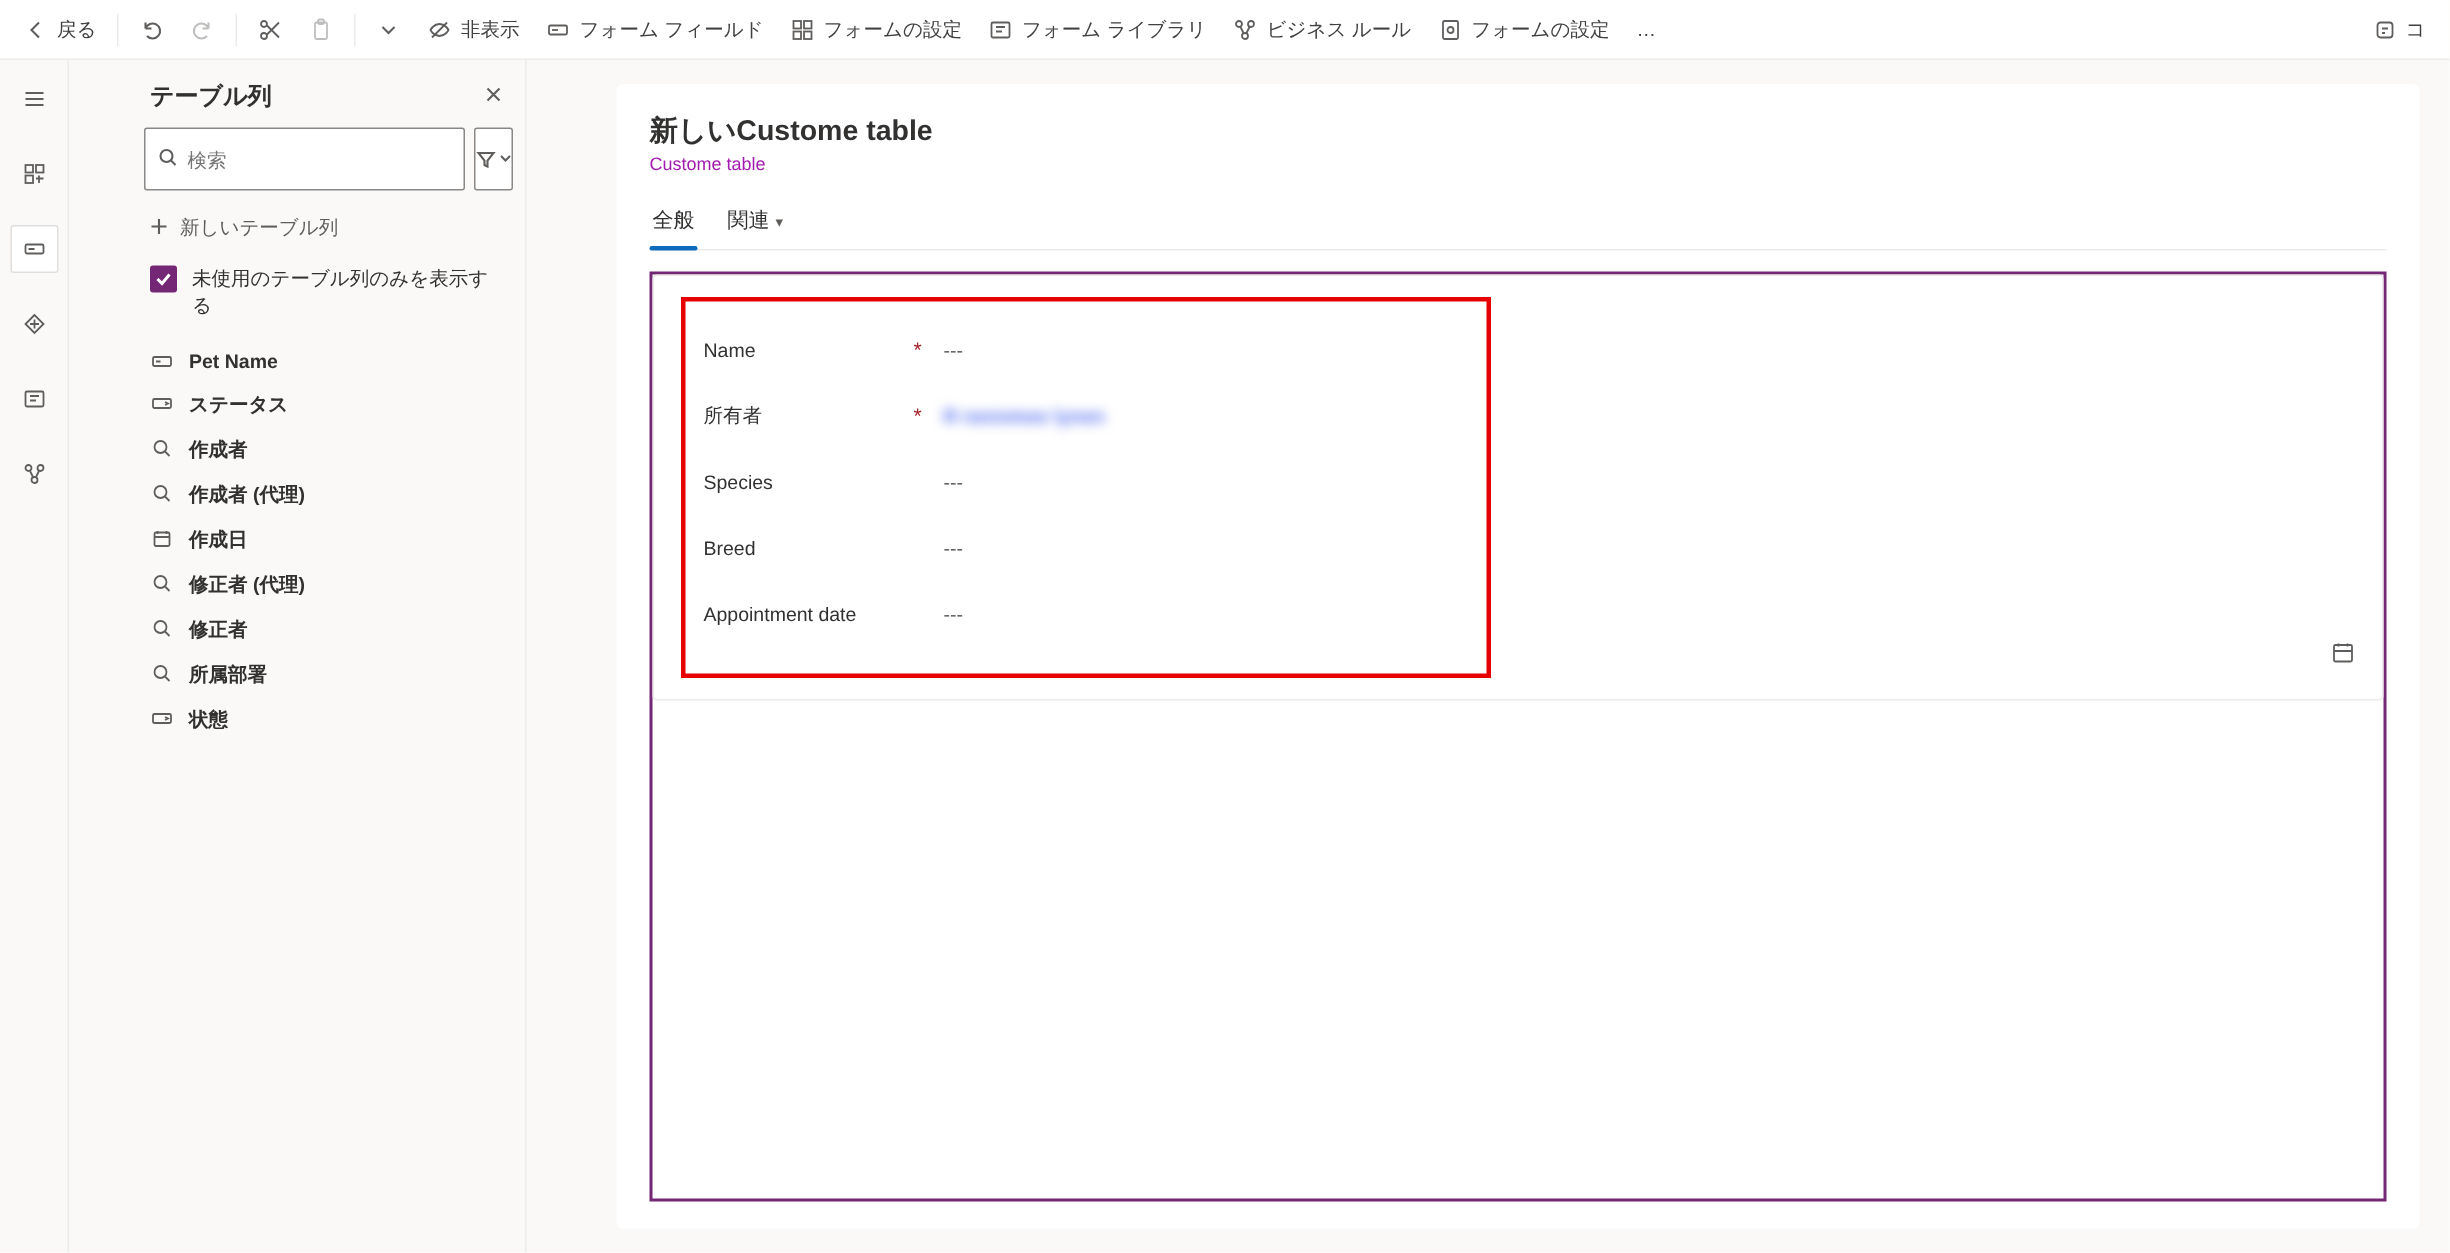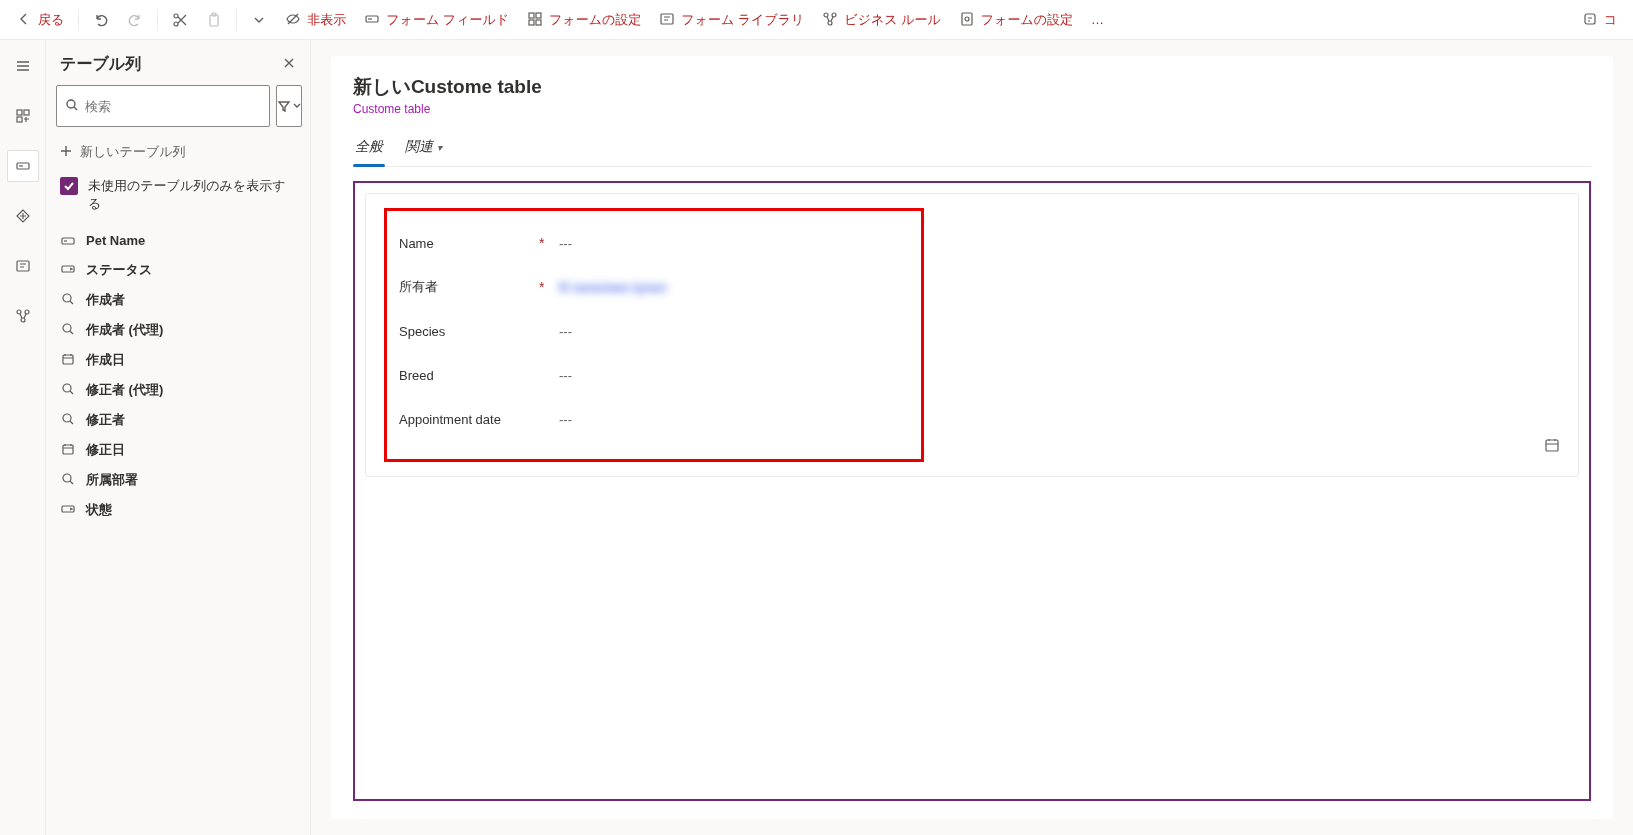--- a/index.html
+++ b/index.html
@@ -1,27 +1,27 @@
 <!DOCTYPE html>
 <html><head>
 <meta charset="utf-8">
 <style>
 * { box-sizing: border-box; margin: 0; padding: 0; }
 body { font-family: "Segoe UI", "Yu Gothic UI", sans-serif; font-size: 13px; color: #323130; background: #faf9f8; overflow: hidden; }
 
 
 .toolbar { height: 40px; background: #fff; border-bottom: 1px solid #edebe9; display: flex; align-items: center; padding: 0 8px; gap: 2px; }
-.toolbar .tb-btn { display: flex; gap: 6px; padding: 4px 8px; border-radius: 2px; cursor: pointer; color: #b91c1c; white-space: nowrap; }
+.toolbar .tb-btn { display: flex; align-items: center; gap: 6px; padding: 4px 8px; border-radius: 2px; cursor: pointer; color: #404040; white-space: nowrap; }
 .toolbar .tb-icon { width: 16px; height: 16px; display: flex; align-items: center; justify-content: center; color: #605e5c; }
 .toolbar .tb-icon svg { width: 16px; height: 16px; }
 .toolbar .sep { width: 1px; height: 22px; background: #edebe9; margin: 0 4px; }
 .toolbar .spacer { flex: 1; }
 
 
-.layout { display: flex; height: calc(100vh - 40px); }
+.layout { display: flex; height: calc(100vh - 40px); gap: 40px; }
 
 
 .rail { width: 46px; background: #faf9f8; border-right: 1px solid #edebe9; display: flex; flex-direction: column; align-items: center; padding-top: 10px; gap: 18px; }
 .rail .rail-btn { width: 32px; height: 32px; display: flex; align-items: center; justify-content: center; border-radius: 2px; cursor: pointer; color: #605e5c; }
 .rail .rail-btn.active { background: #fff; border: 1px solid #e1dfdd; }
 .rail .rail-btn svg { width: 18px; height: 18px; }
 
 
 .panel { width: 265px; background: #faf9f8; border-right: 1px solid #edebe9; display: flex; flex-direction: column; }
 .panel-header { display: flex; align-items: center; justify-content: space-between; padding: 14px 14px 10px 14px; }
@@ -38,26 +38,26 @@
 .col-list { padding: 2px 0; }
 .col-item { display: flex; gap: 10px; padding: 6px 14px; cursor: grab; font-weight: bold; }
 .col-item .col-icon { width: 16px; height: 16px; color: #605e5c; display:flex; align-items:center; justify-content:center; }
 .col-item .col-icon svg { width:14px; height:14px; }
 
 
 .canvas-wrap { flex: 1; overflow: auto; background: #faf9f8; padding: 16px 20px; }
 .canvas { background: #fff; border-radius: 4px; min-height: 760px; padding: 18px 22px; }
 .canvas-title { font-size: 19px; font-weight: 600; margin-bottom: 2px; }
 .canvas-sub { font-size: 12px; color: #a21caf; margin-bottom: 16px; }
-.tabs { display: flex; gap: 18px; border-bottom: 1px solid #edebe9; margin-bottom: 14px; font-style: italic; }
+.tabs { display: flex; gap: 18px; border-bottom: 1px solid #edebe9; margin-bottom: 14px; }
 .tab { padding: 6px 2px 10px 2px; font-size: 14px; cursor: pointer; position: relative; }
 .tab.active::after { content:""; position:absolute; left:0; right:0; bottom:-1px; height:3px; background:#0f6cbd; border-radius:2px; }
 .tab .chev { margin-left:4px; color:#605e5c; font-size:10px; }
 
-.form-wrap { border: 2px solid #742774; padding: 10px; min-height: 620px; }
+.form-wrap { border: 2px solid #742774; min-height: 620px; }
 .form-card { background:#fff; border:1px solid #edebe9; border-radius:3px; padding: 14px 18px; display:flex; gap:0; }
 .form-col { flex:1; }
 .highlight { border: 3px solid #e60000; width: 540px; padding: 10px 12px 18px 12px; }
 .field-row { display:flex; align-items:center; min-height:44px; gap:10px; }
 .field-label { width: 130px; font-size:13px; color:#323130; }
 .field-req { color:#a4262c; width:10px; font-size:14px; }
 .field-val { flex:1; color:#605e5c; font-size:13px; }
 .field-val.blur { filter: blur(4px); color:#4f6bed; font-weight:600; }
 
 </style>
@@ -325,29 +325,20 @@
           <span>修正者 (代理)</span>
         </div>
         <div class="col-item">
           <span class="col-icon">
             <svg viewBox="0 0 14 14" fill="none" stroke="currentColor" stroke-width="1.2">
               <circle cx="6" cy="6" r="4"></circle>
               <path d="M9 9l3 3"></path>
             </svg>
           </span>
           <span>修正者</span>
-        </div>
-        <div class="col-item">
-          <span class="col-icon">
-            <svg viewBox="0 0 14 14" fill="none" stroke="currentColor" stroke-width="1.2">
-              <rect x="2" y="3" width="10" height="9" rx="1"></rect>
-              <path d="M2 6h10M4 2v2M10 2v2"></path>
-            </svg>
-          </span>
-          <span>修正日</span>
         </div>
         <div class="col-item">
           <span class="col-icon">
             <svg viewBox="0 0 14 14" fill="none" stroke="currentColor" stroke-width="1.2">
               <circle cx="6" cy="6" r="4"></circle>
               <path d="M9 9l3 3"></path>
             </svg>
           </span>
           <span>所属部署</span>
         </div>

